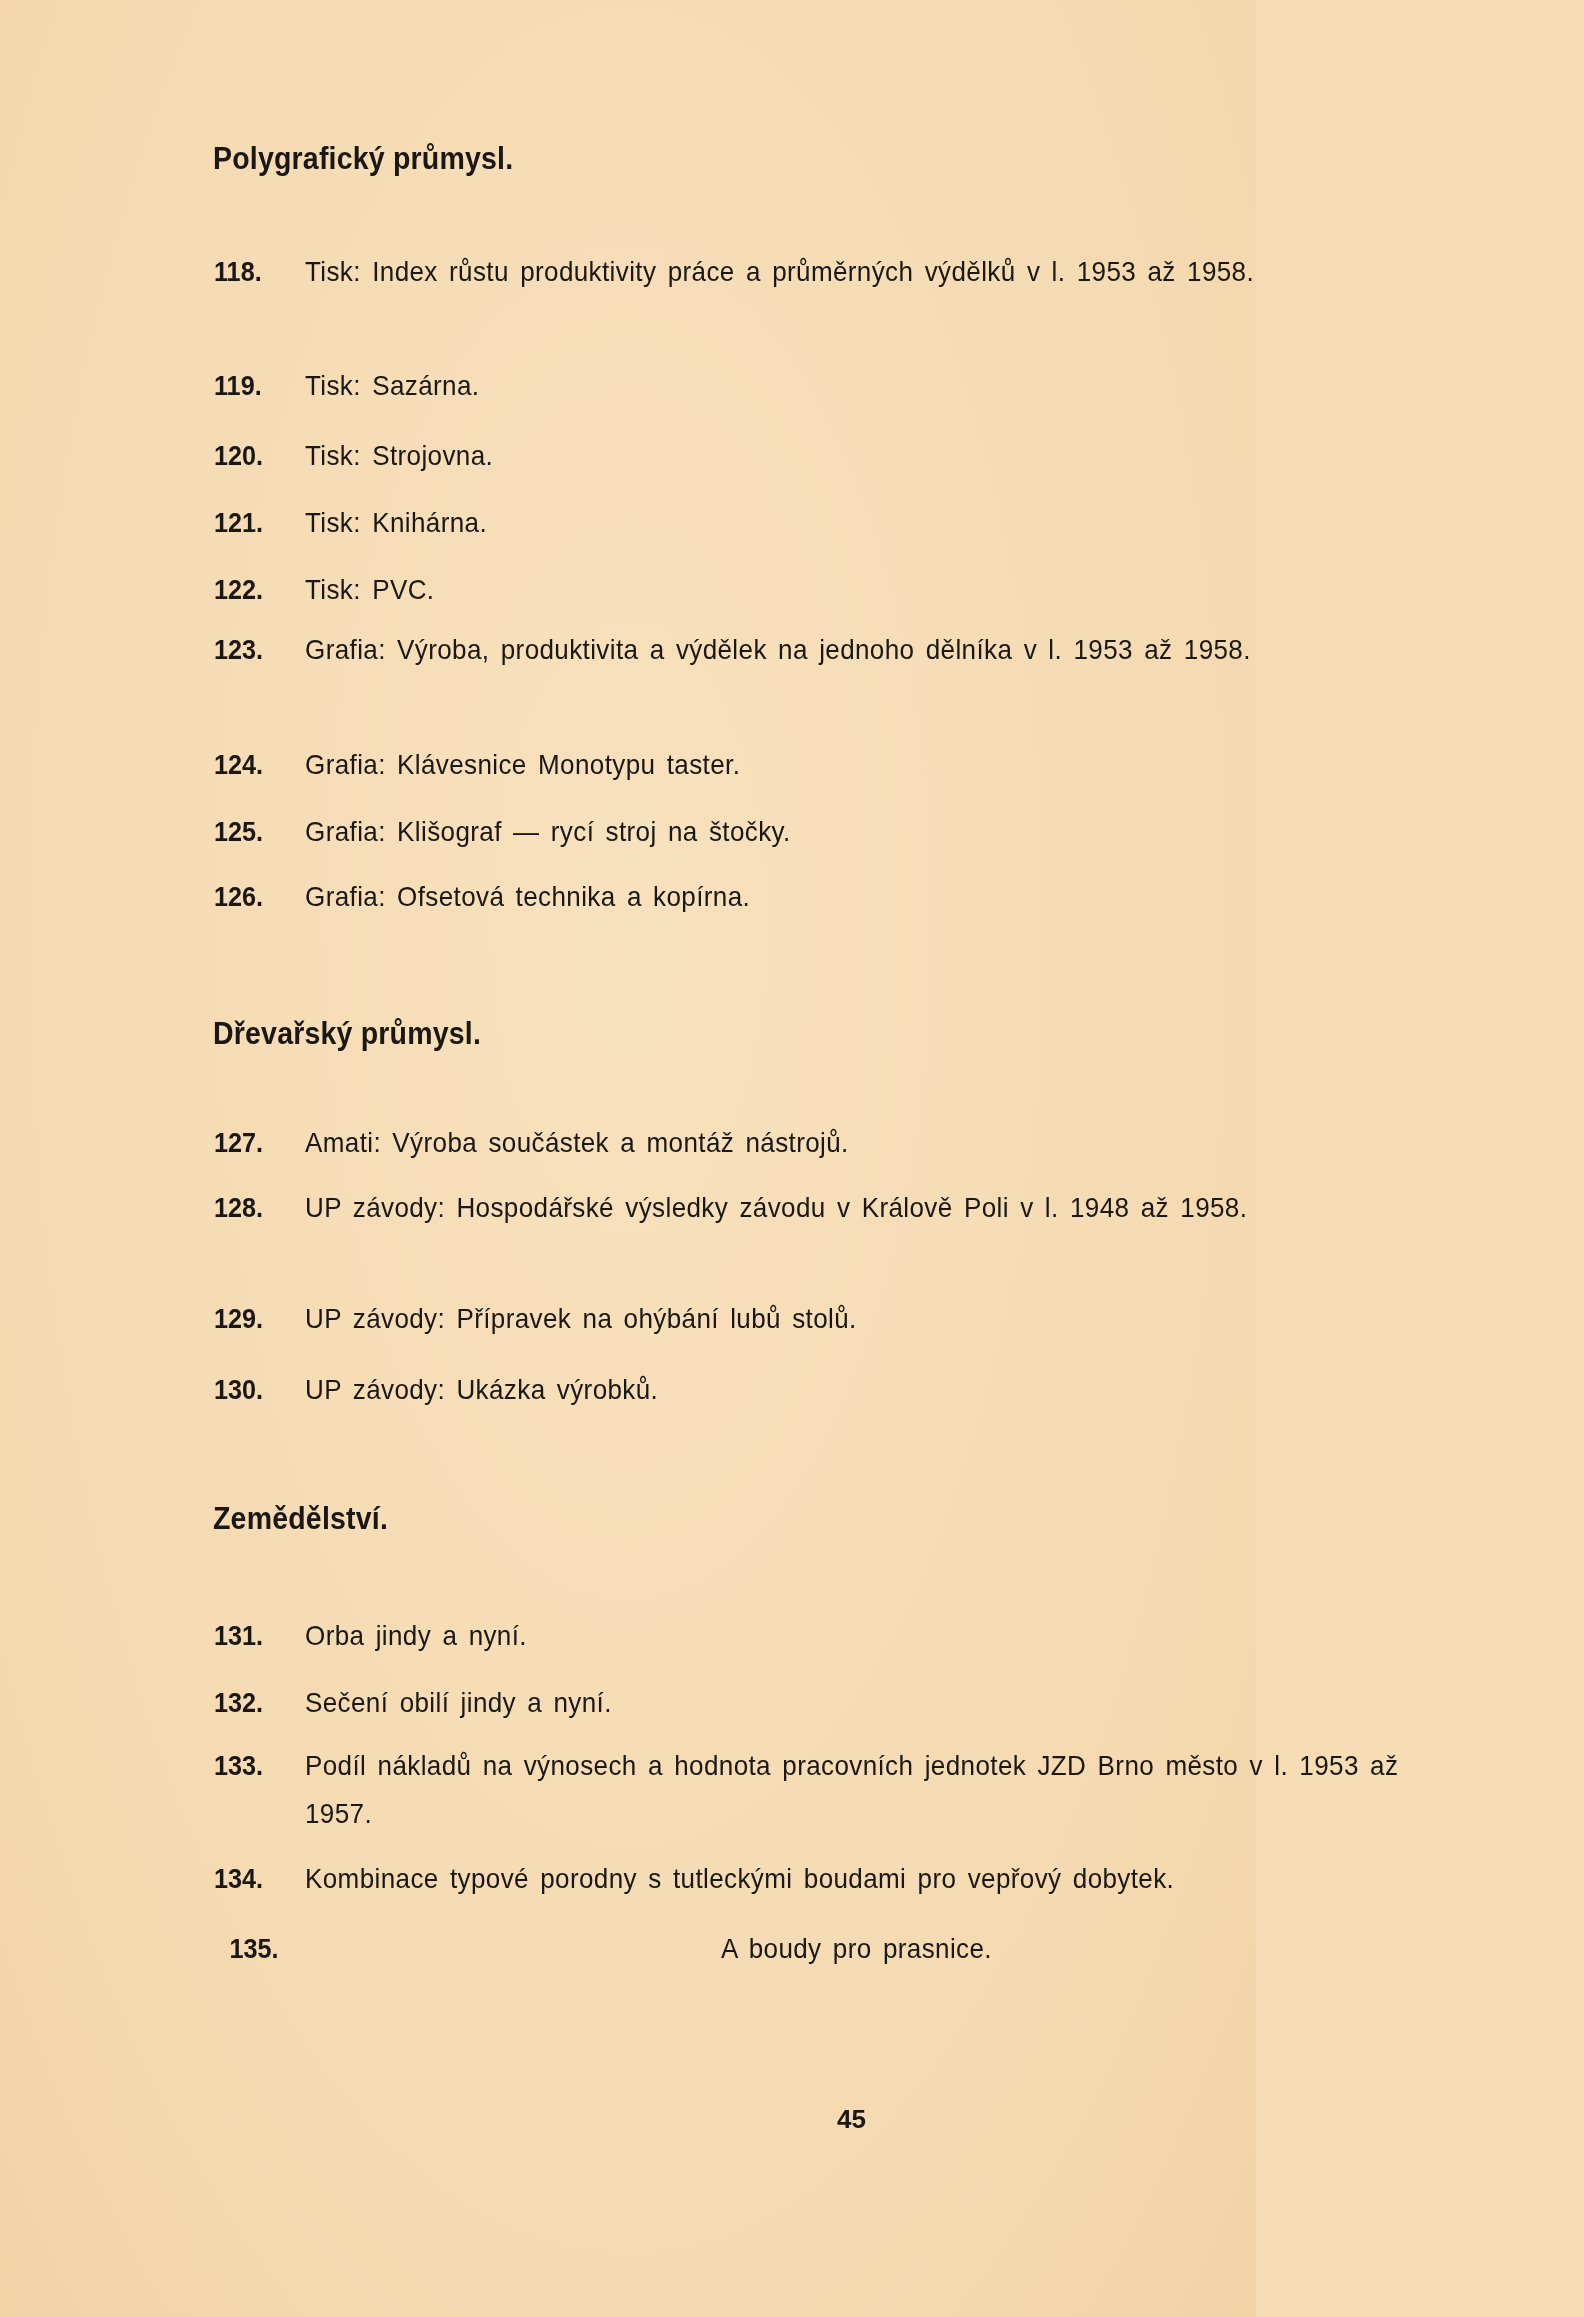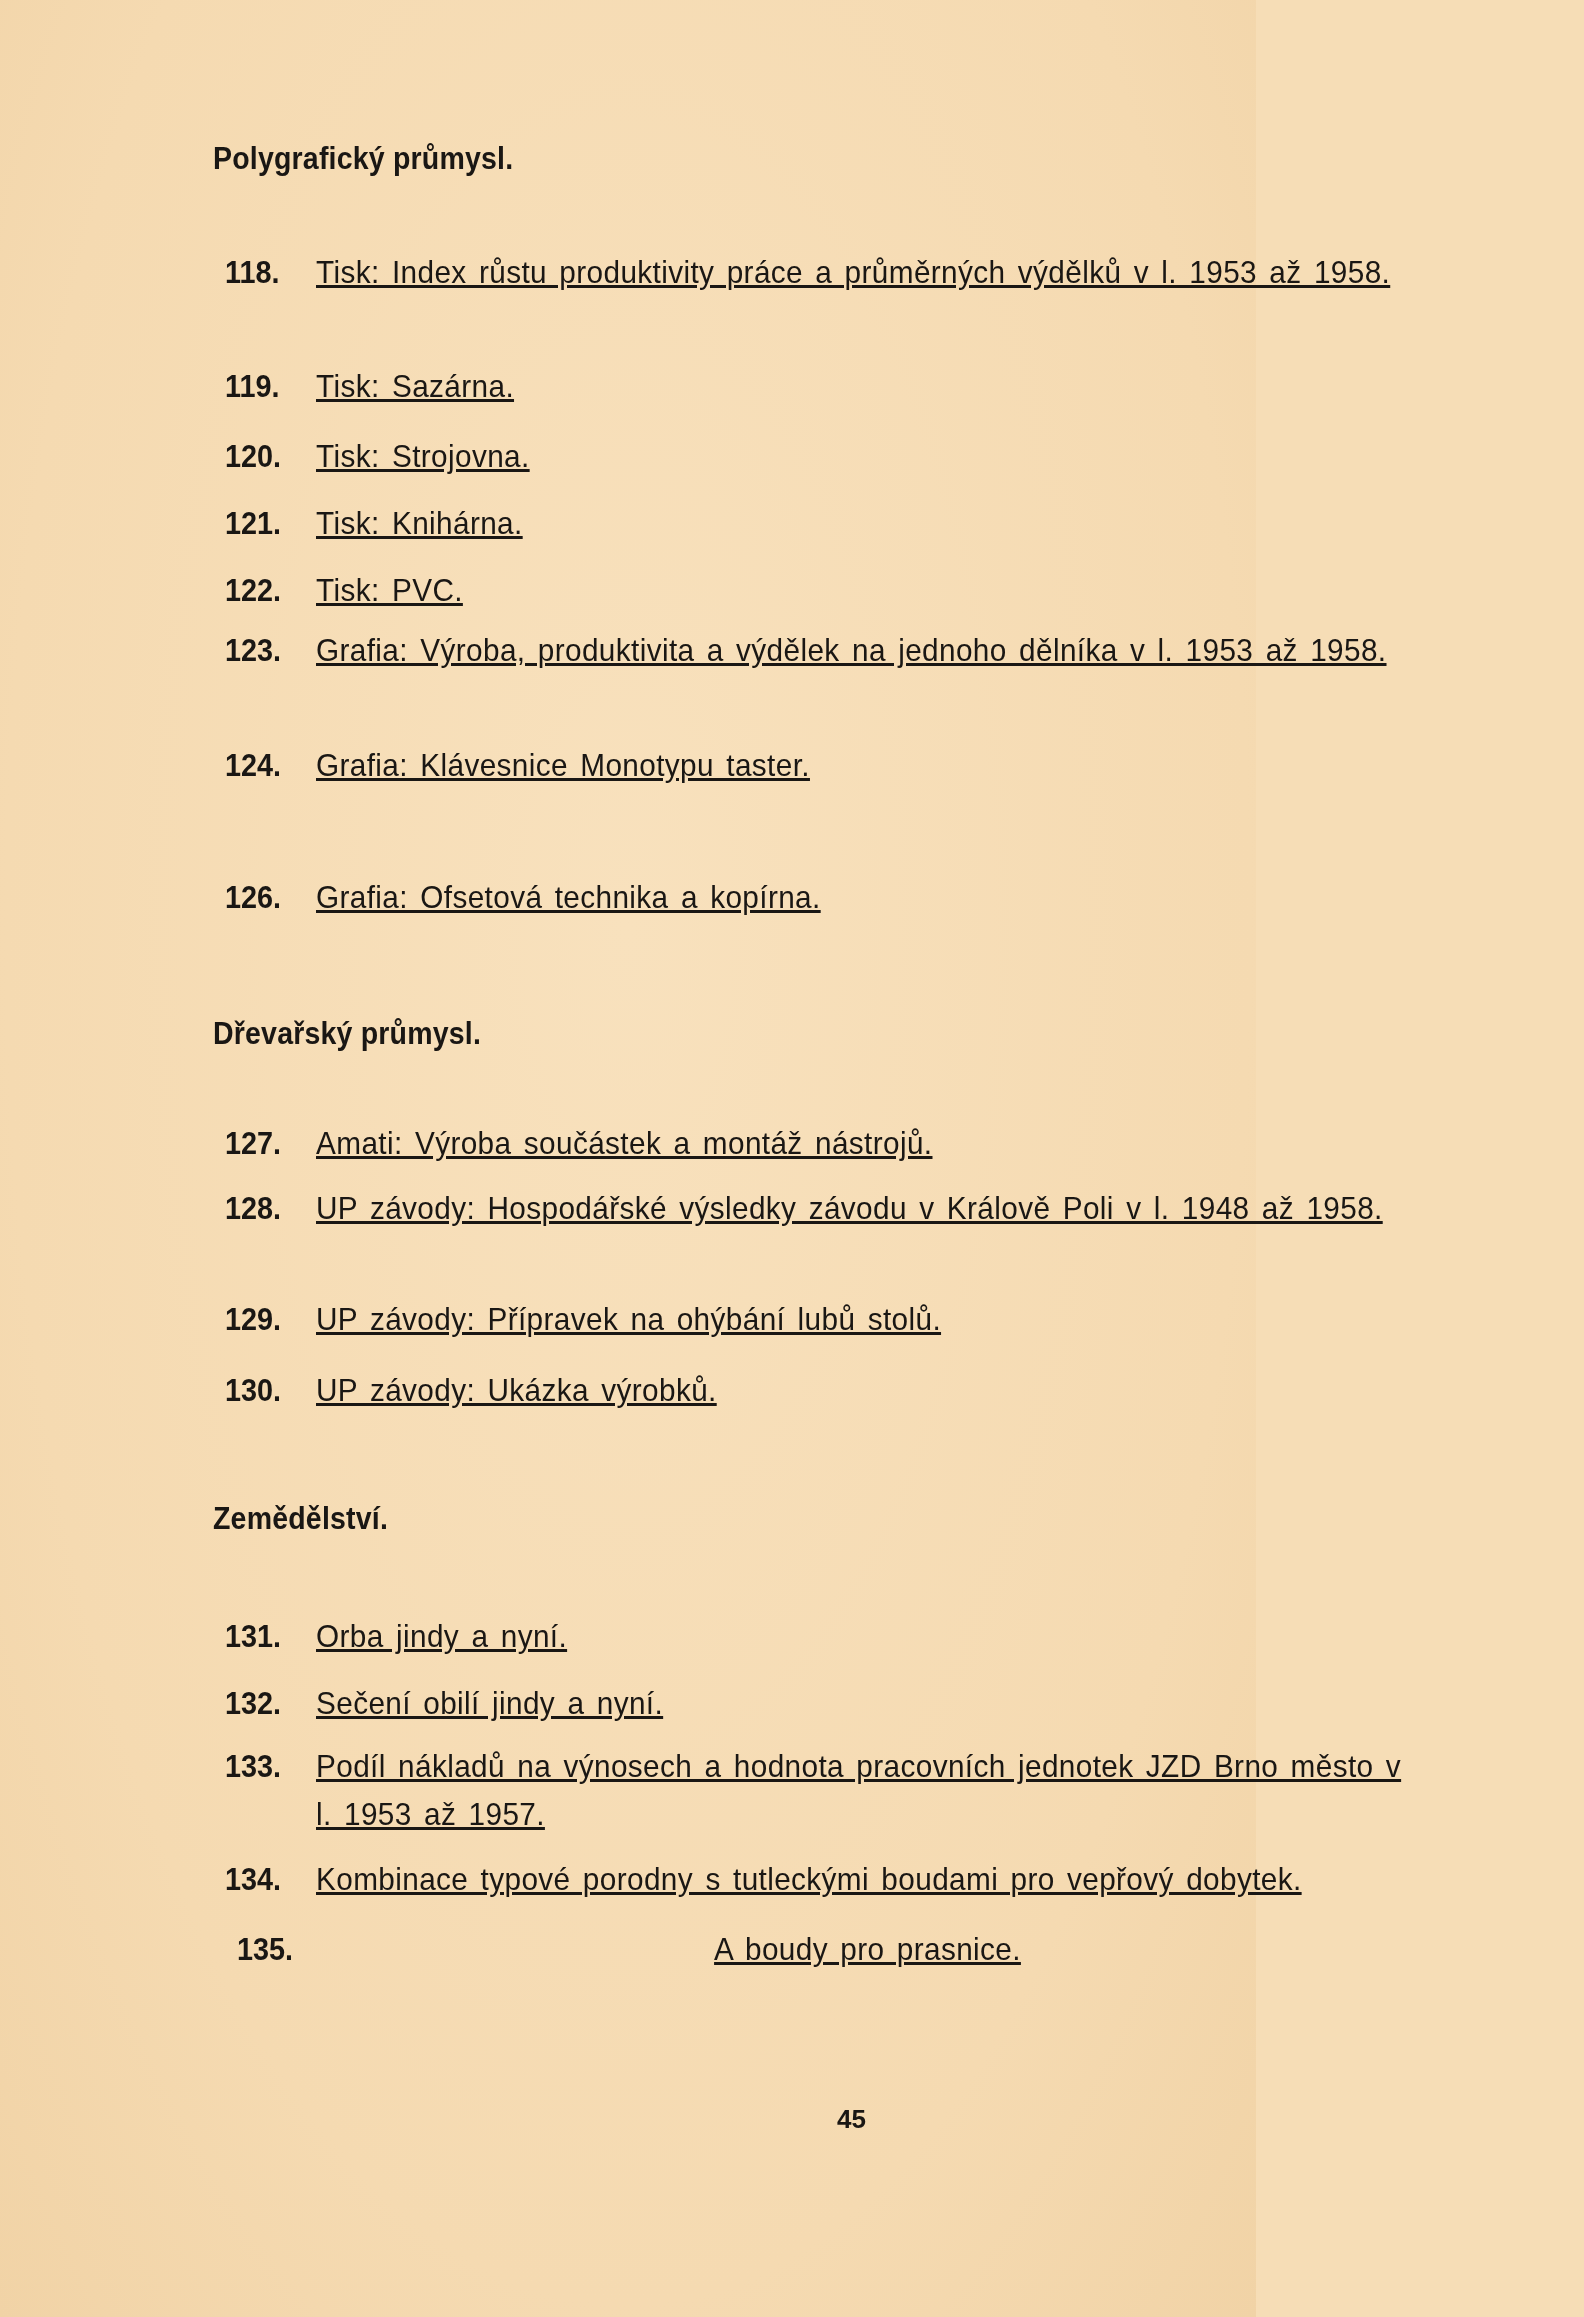--- a/index.html
+++ b/index.html
@@ -14,21 +14,21 @@
       position: absolute; left: 0; top: 0; width: 1256px; height: 2318px;
       background:
         linear-gradient(to right, rgba(0,0,0,0) 0, rgba(0,0,0,0) 1554px, rgba(150,100,40,0.25) 1570px, rgba(120,80,30,0.45) 1584px),
         radial-gradient(ellipse at 50% 40%, #f8e1bd 0%, #f5dab1 70%, #f1d3a6 100%);
     }
     .heading {
       position: absolute; left: 213px;
       font-weight: bold; font-size: 31px; letter-spacing: 0.2px;
       transform: scaleX(0.92); transform-origin: left;
     }
-    .item { position: absolute; left: 225px; width: 1277px; font-size: 32px; line-height: 48px; text-decoration: underline; }
+    .item { position: absolute; left: 214px; width: 1277px; font-size: 28px; line-height: 48px; }
     .item .num {
       position: absolute; left: 0; top: 0; width: 89px;
       font-weight: bold; transform: scaleX(0.9); transform-origin: left;
     }
     .item .txt {
       display: block; margin-left: 91px; letter-spacing: 0.4px;
       word-spacing: 4px; transform: scaleX(0.93); transform-origin: left;
     }
     .pagenum {
       position: absolute; left: 837px; top: 2104px;
@@ -62,20 +62,24 @@
     <span class="num">122.</span>
     <span class="txt">Tisk: PVC.</span>
   </div>
   <div class="item" style="top:626px;">
     <span class="num">123.</span>
     <span class="txt">Grafia: Výroba, produktivita a výdělek na jednoho dělníka v l. 1953 až 1958.</span>
   </div>
   <div class="item" style="top:741px;">
     <span class="num">124.</span>
     <span class="txt">Grafia: Klávesnice Monotypu taster.</span>
+  </div>
+  <div class="item" style="top:808px;">
+    <span class="num">125.</span>
+    <span class="txt">Grafia: Klišograf — rycí stroj na štočky.</span>
   </div>
   <div class="item" style="top:873px;">
     <span class="num">126.</span>
     <span class="txt">Grafia: Ofsetová technika a kopírna.</span>
   </div>
 
   <div class="heading" style="top:1016px;">Dřevařský průmysl.</div>
 
   <div class="item" style="top:1119px;">
     <span class="num">127.</span>

